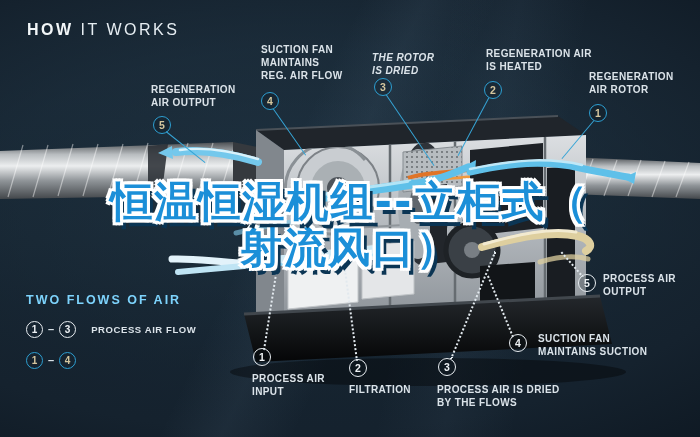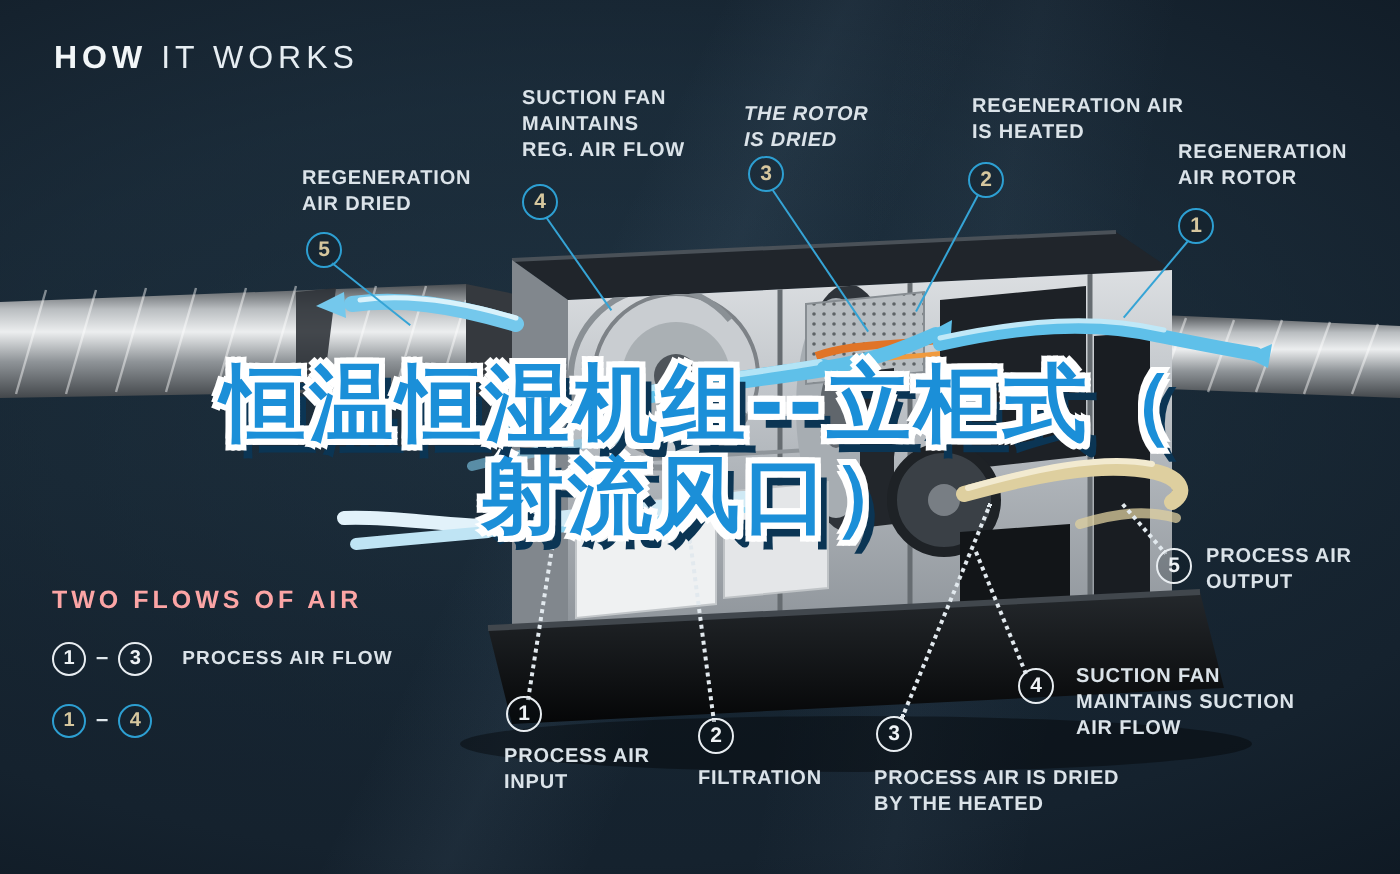--- a/index.html
+++ b/index.html
@@ -41,21 +41,21 @@
     display:flex; align-items:center; justify-content:center;
     font-size:10.5px; font-weight:700; background:rgba(10,22,32,0.25); box-sizing:border-box; }
   .badge.teal  { border:1.6px solid #2d9fd2; color:#d6c79e; }
   .badge.white { border:1.6px solid #e8edf1; color:#eef2f5; }
   .conn { position:absolute; z-index:4; height:0; transform-origin:0 50%; }
   .conn.teal  { border-top:1.6px solid #35a4d6; }
   .conn.white { border-top:2.6px dotted #e2e9ee; }
 
   
   .legend { position:absolute; left:26px; top:293px; z-index:6; }
-  .legend-title { font-size:12.5px; font-weight:700; letter-spacing:2px; color:#fca5a5; }
+  .legend-title { font-size:12.5px; font-weight:700; letter-spacing:2px; color:#7dd3fc; }
   .legend-row { display:flex; align-items:center; margin-top:13px; height:18px; }
   .lcirc { width:17px; height:17px; border-radius:50%; box-sizing:border-box;
     display:flex; align-items:center; justify-content:center; font-size:10px; font-weight:700; }
   .lcirc.white { border:1.6px solid #e8edf1; color:#eef2f5; }
   .lcirc.teal  { border:1.6px solid #2d9fd2; color:#d6c79e; }
   .ldash { margin:0 5px; color:#dfe7ec; font-weight:700; font-size:11px; }
   .llabel { margin-left:15px; font-size:9.5px; font-weight:700; letter-spacing:0.6px; color:#dbe3e9; }
 </style>
 </head>
 <body>
@@ -211,21 +211,21 @@
   <div class="badge teal" style="left:484px; top:81px;">2</div>
   <div class="badge teal" style="left:589px; top:104px;">1</div>
   <div class="badge white" style="left:253px; top:348px;">1</div>
   <div class="badge white" style="left:349px; top:359px;">2</div>
   <div class="badge white" style="left:438px; top:358px;">3</div>
   <div class="badge white" style="left:509px; top:334px;">4</div>
   <div class="badge white" style="left:578px; top:274px;">5</div>
 
   <div class="ctext" style="left:151px; top:83px;">
     <div>REGENERATION</div>
-    <div>AIR DRIED</div>
+    <div>AIR OUTPUT</div>
   </div>
   <div class="ctext" style="left:261px; top:43px;">
     <div>SUCTION FAN</div>
     <div>MAINTAINS</div>
     <div>REG. AIR FLOW</div>
   </div>
   <div class="ctext" style="left:372px; top:51px;font-style:italic;">
     <div>THE ROTOR</div>
     <div>IS DRIED</div>
   </div>
@@ -239,26 +239,25 @@
   </div>
   <div class="ctext" style="left:252px; top:372px;">
     <div>PROCESS AIR</div>
     <div>INPUT</div>
   </div>
   <div class="ctext" style="left:349px; top:383px;">
     <div>FILTRATION</div>
   </div>
   <div class="ctext" style="left:437px; top:383px;">
     <div>PROCESS AIR IS DRIED</div>
-    <div>BY THE HEATED</div>
+    <div>BY THE FLOWS</div>
   </div>
   <div class="ctext" style="left:538px; top:332px;">
     <div>SUCTION FAN</div>
     <div>MAINTAINS SUCTION</div>
-    <div>AIR FLOW</div>
   </div>
   <div class="ctext" style="left:603px; top:272px;">
     <div>PROCESS AIR</div>
     <div>OUTPUT</div>
   </div>
 
   <div class="legend">
     <div class="legend-title">TWO FLOWS OF AIR</div>
     <div class="legend-row">
       <span class="lcirc white">1</span>

